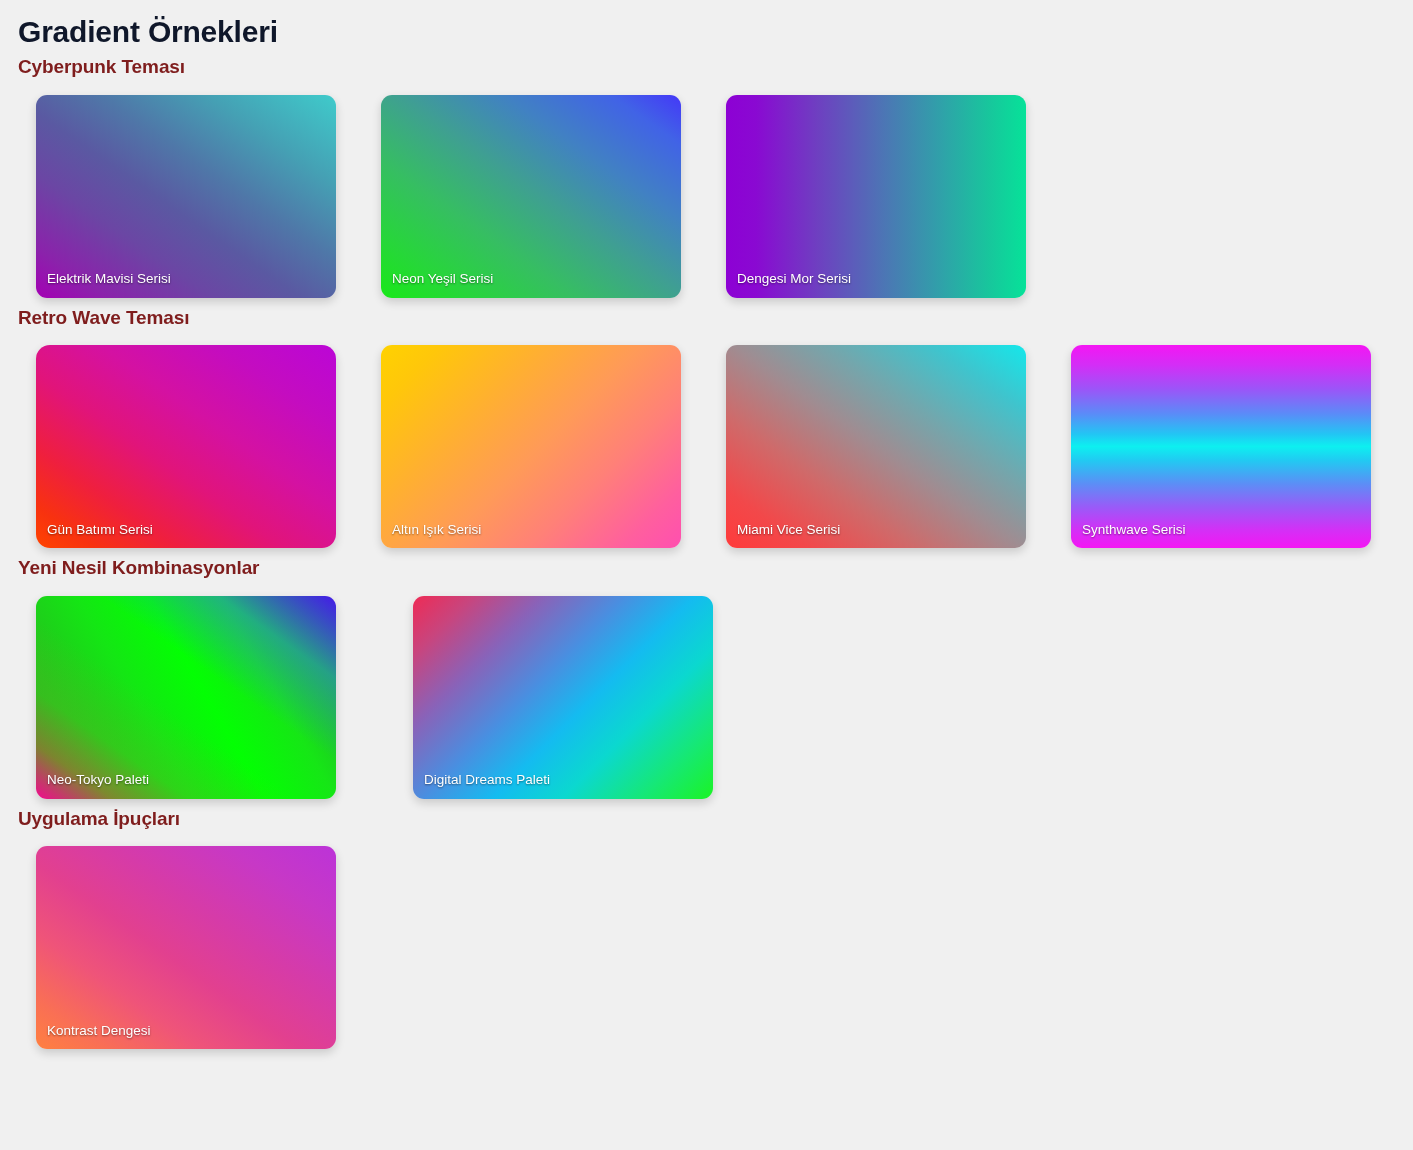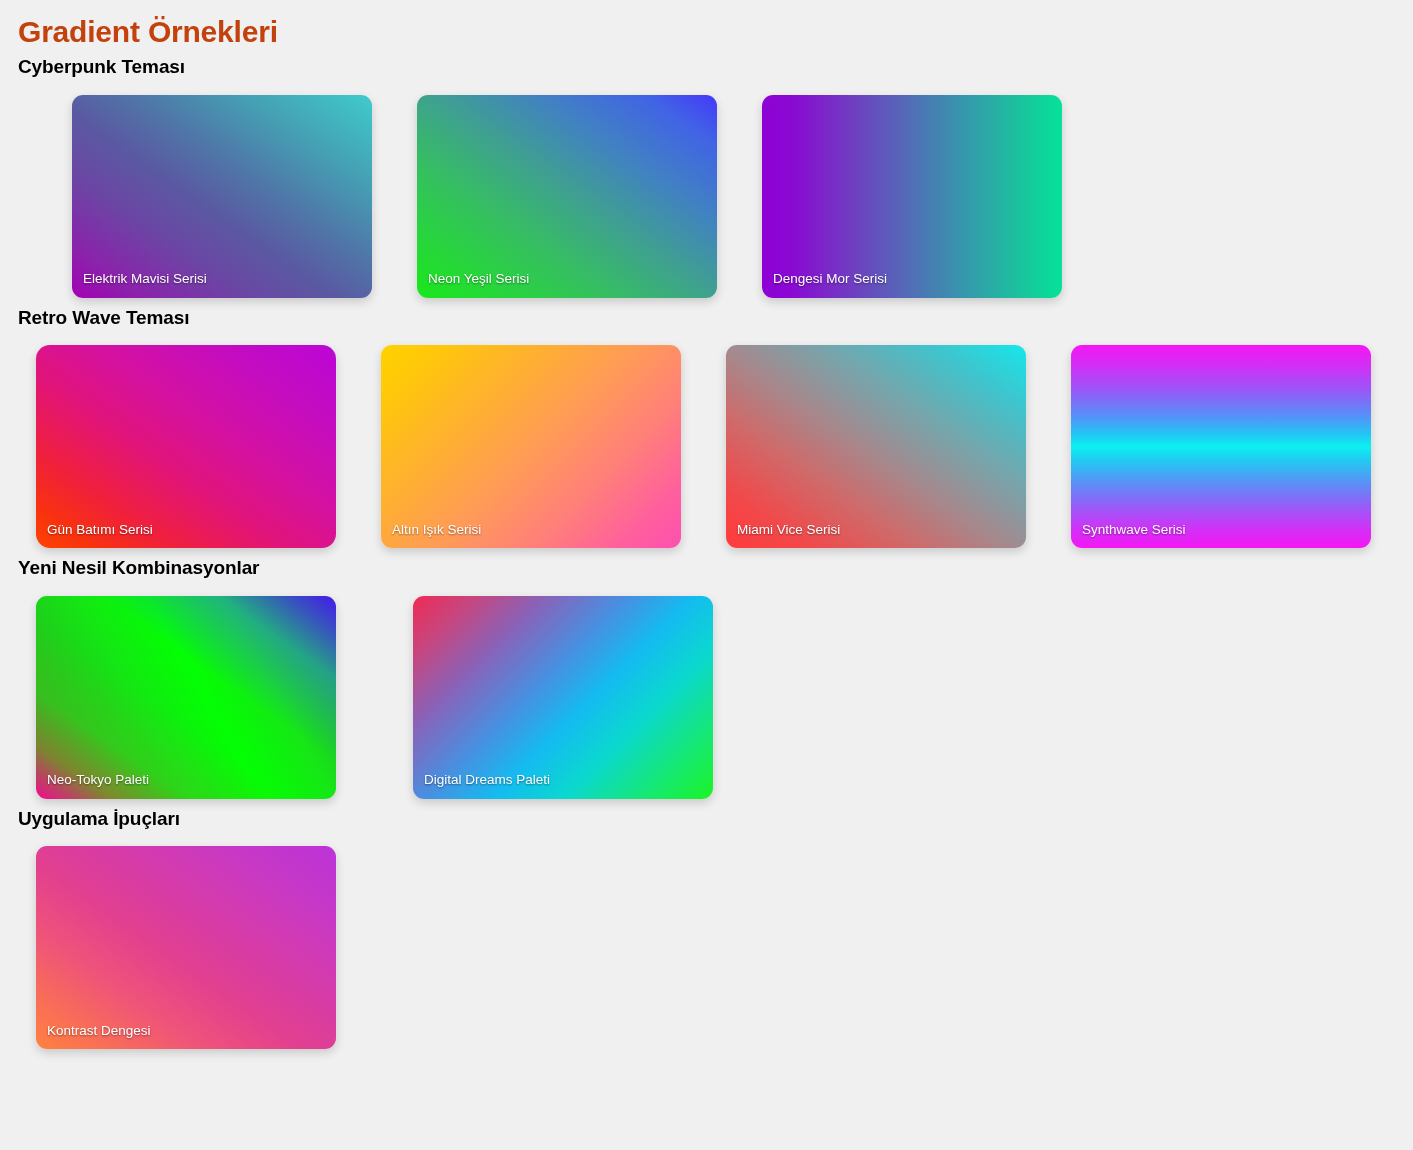--- a/index.html
+++ b/index.html
@@ -21,35 +21,35 @@
     min-height: 1150px;
     padding: 0 0 0 0;
     background: #f0f0f0;
     position: relative;
   }
 
   .page-title {
     font-size: 30px;
     font-weight: bold;
     line-height: 1.0;
-    color: #c2410c;
+    color: #0f172a;
     margin: 0;
     padding: 17px 0 0 18px;
     letter-spacing: -0.2px;
   }
 
   .section {
     margin: 0;
     padding: 0;
   }
 
   .section-heading {
     font-size: 19px;
     font-weight: bold;
-    color: #000000;
+    color: #7f1d1d;
     margin: 0;
     padding: 6px 0 0 18px;
     line-height: 1.45;
     letter-spacing: -0.1px;
   }
   .section-heading.first {
     padding-top: 6px;
   }
 
   .card-row {
@@ -84,21 +84,20 @@
   
   .g-elektrik-mavisi {
     background: linear-gradient(35deg,
       #a400b4 0%,
       #8b22ab 12%,
       #6b46a4 30%,
       #5a59a2 45%,
       #4f77a8 60%,
       #45a0b4 78%,
       #3fcbcb 100%);
-    margin-left: 36px;
   }
   .g-neon-pembe {
     background: linear-gradient(135deg,
       #ff0f8d 0%,
       #e81f9e 14%,
       #c233c0 32%,
       #8e4fd4 52%,
       #5a7ae0 72%,
       #2aa5ee 90%,
       #07b8f7 100%);

